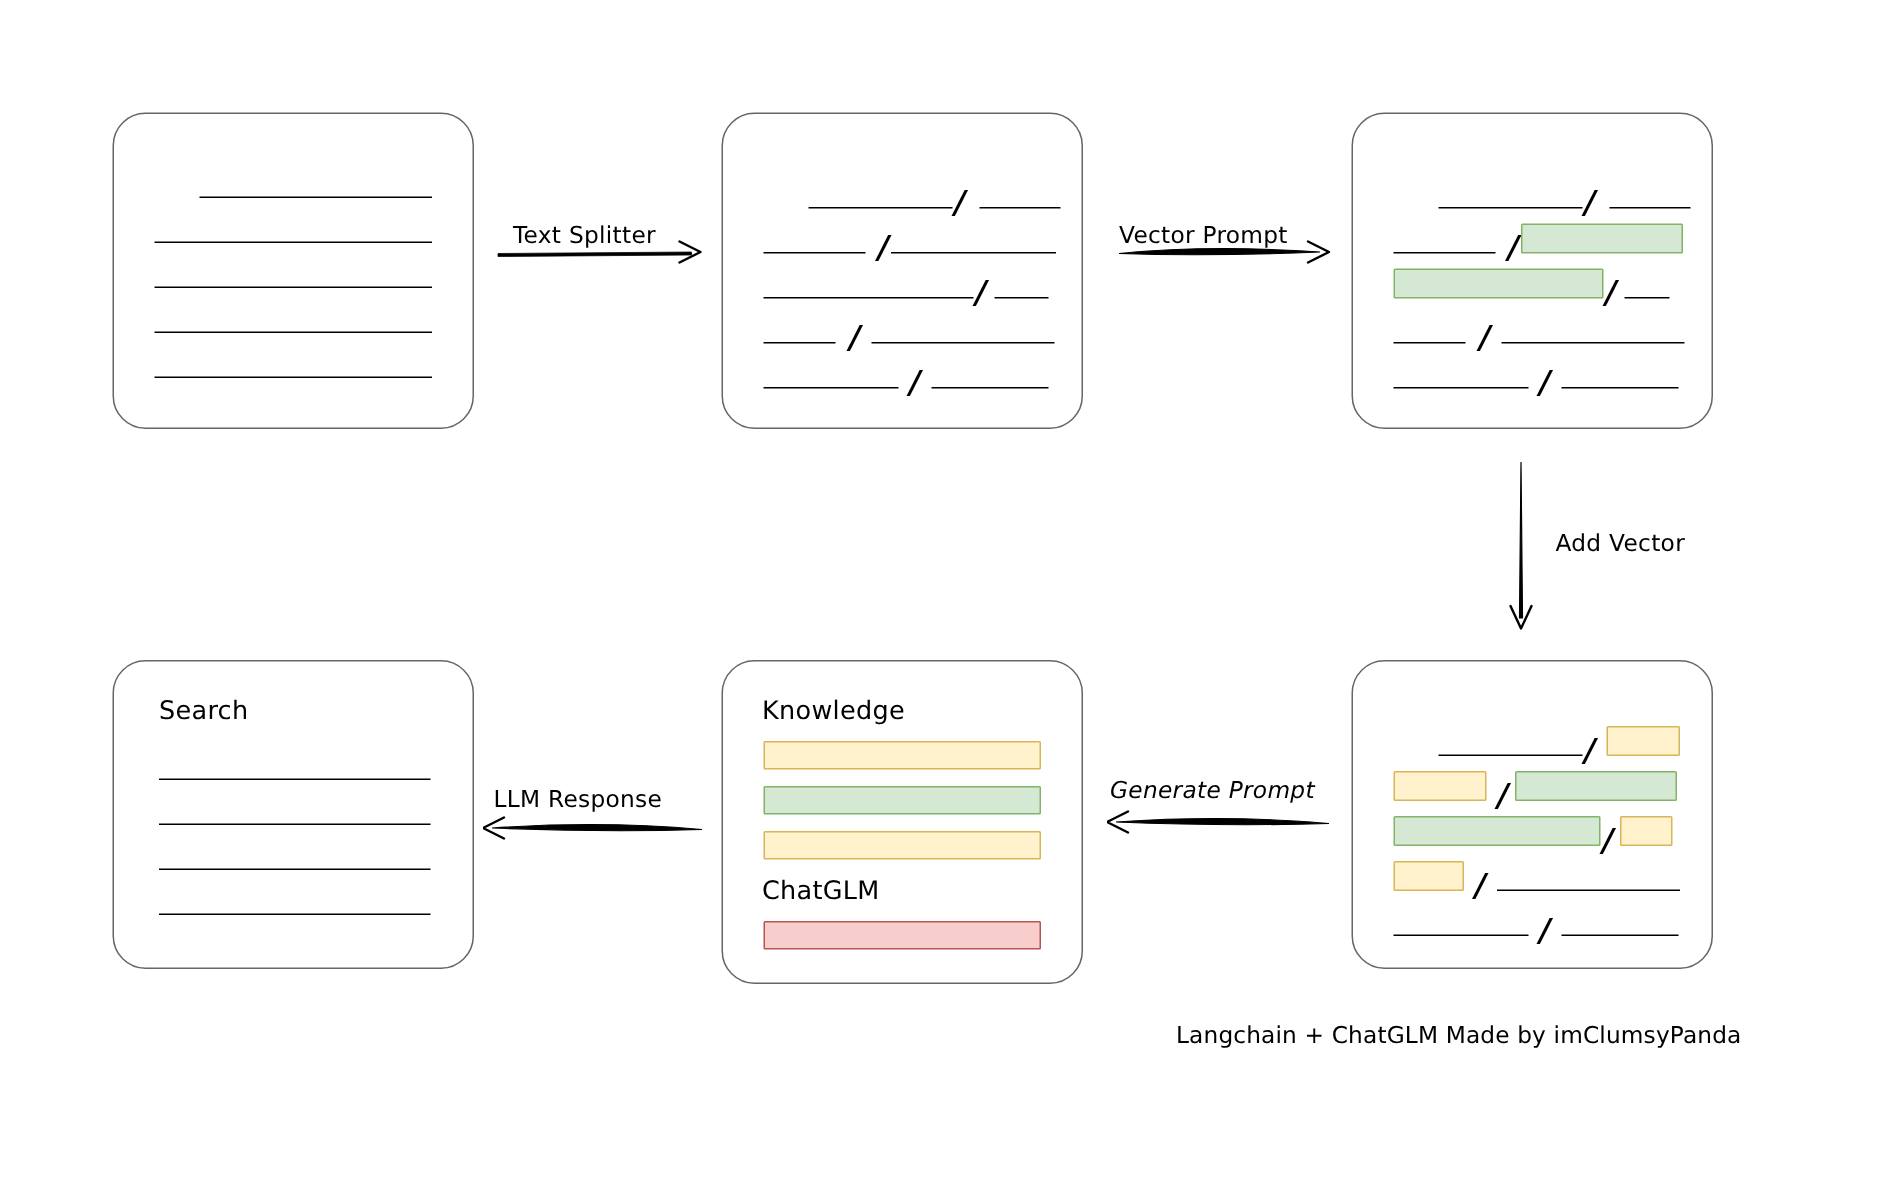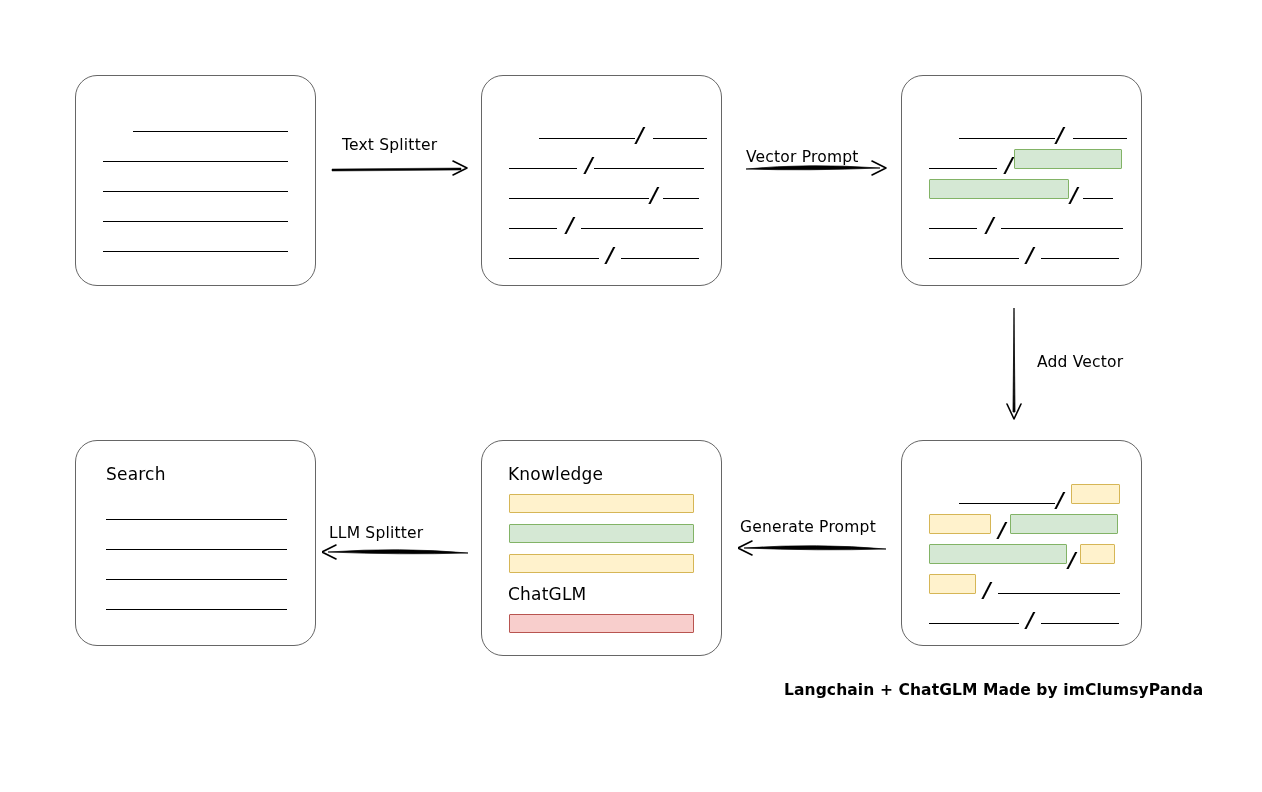--- a/index.html
+++ b/index.html
@@ -96,21 +96,20 @@
     letter-spacing: 0.2px;
   }
   .arrow-svg { position: absolute; }
   .footer {
     position: absolute;
     font-family: "DejaVu Sans", sans-serif;
     font-size: 15.5px;
     color: #000000;
     white-space: nowrap;
     letter-spacing: 0.1px;
-    font-weight: bold;
   }
 </style>
 </head>
 <body>
 
 <div id="canvas">
 
 <div class="box" style="left: 75px; top: 75px; width: 241px; height: 211px;"></div>
     <div class="row" style="left: 133px; top: 118px;">
       <div class="seg line" style="width: 155px;"></div>
@@ -233,39 +232,39 @@
     <div class="bar hl-yellow" style="left: 509px; top: 494px; width: 185px; border: 1.5px solid rgb(214, 182, 86); background: rgb(255, 242, 204);"></div>
     <div class="bar hl-green" style="left: 509px; top: 524px; width: 185px; border: 1.5px solid rgb(130, 179, 102); background: rgb(213, 232, 212);"></div>
     <div class="bar hl-yellow" style="left: 509px; top: 554px; width: 185px; border: 1.5px solid rgb(214, 182, 86); background: rgb(255, 242, 204);"></div>
     <div class="bar hl-red" style="left: 509px; top: 614px; width: 185px; border: 1.5px solid rgb(184, 84, 80); background: rgb(248, 206, 204);"></div>
     <div class="box" style="left: 75px; top: 440px; width: 241px; height: 206px;"></div>
     <div class="box-title" style="left: 106px; top: 464px;">Search</div>
     <div class="plainline" style="left: 106px; top: 519px; width: 181px;"></div>
     <div class="plainline" style="left: 106px; top: 549px; width: 181px;"></div>
     <div class="plainline" style="left: 106px; top: 579px; width: 181px;"></div>
     <div class="plainline" style="left: 106px; top: 609px; width: 181px;"></div>
-    <div class="arrow-label" style="left: 342px; top: 136px;">Text Splitter</div>
+    <div class="arrow-label" style="left: 342px; top: 148px;">Text Splitter</div>
     <svg width="143" height="22" viewBox="0 0 143 22" class="arrow-svg" style="left: 330px; top: 157px;">
       <path d="M2 12 L131 11 L131 13 L2 14 Z" fill="#000" stroke="#000" stroke-width="0.5"></path>
       <path d="M123 4 L137 11 L123 18" fill="none" stroke="#000" stroke-width="1.6" stroke-linecap="round" stroke-linejoin="round"></path>
     </svg>
     <div class="arrow-label" style="left: 746px; top: 148px;">Vector Prompt</div>
     <svg width="148" height="22" viewBox="0 0 148 22" class="arrow-svg" style="left: 744px; top: 157px;">
       <path d="M2 12 Q 63 6 136 11 Q 63 14 2 12 Z" fill="#000" stroke="#000" stroke-width="0.7"></path>
       <path d="M128 4 L142 11 L128 18" fill="none" stroke="#000" stroke-width="1.6" stroke-linecap="round" stroke-linejoin="round"></path>
     </svg>
     <div class="arrow-label" style="left: 1037px; top: 353px;">Add Vector</div>
     <svg width="26" height="120" viewBox="0 0 26 120" class="arrow-svg" style="left: 1001px; top: 306px;">
       <path d="M13 2 L12 106 L14 106 Z" fill="#000" stroke="#000" stroke-width="0.8"></path>
       <path d="M6 98 L13 113 L20 98" fill="none" stroke="#000" stroke-width="1.6" stroke-linecap="round" stroke-linejoin="round"></path>
     </svg>
-    <div class="arrow-label" style="left: 740px; top: 518px;">Generate Prompt</div>
+    <div class="arrow-label" style="left: 740px; top: 518px; font-style: italic;">Generate Prompt</div>
     <svg width="154" height="22" viewBox="0 0 154 22" class="arrow-svg" style="left: 738px; top: 537px;">
       <path d="M148 12 Q 80.30000000000001 6 6 11 Q 80.30000000000001 14 148 12 Z" fill="#000" stroke="#000" stroke-width="0.7"></path>
       <path d="M14 4 L0 11 L14 18" fill="none" stroke="#000" stroke-width="1.6" stroke-linecap="round" stroke-linejoin="round"></path>
     </svg>
-    <div class="arrow-label" style="left: 329px; top: 524px;">LLM Splitter</div>
+    <div class="arrow-label" style="left: 329px; top: 524px;">LLM Response</div>
     <svg width="152" height="22" viewBox="0 0 152 22" class="arrow-svg" style="left: 322px; top: 541px;">
       <path d="M146 12 Q 79.2 6 6 11 Q 79.2 14 146 12 Z" fill="#000" stroke="#000" stroke-width="0.7"></path>
       <path d="M14 4 L0 11 L14 18" fill="none" stroke="#000" stroke-width="1.6" stroke-linecap="round" stroke-linejoin="round"></path>
     </svg>
     <div class="footer" style="left: 784px; top: 681px;">Langchain + ChatGLM Made by imClumsyPanda</div>
   </div>
 
 </body></html>

